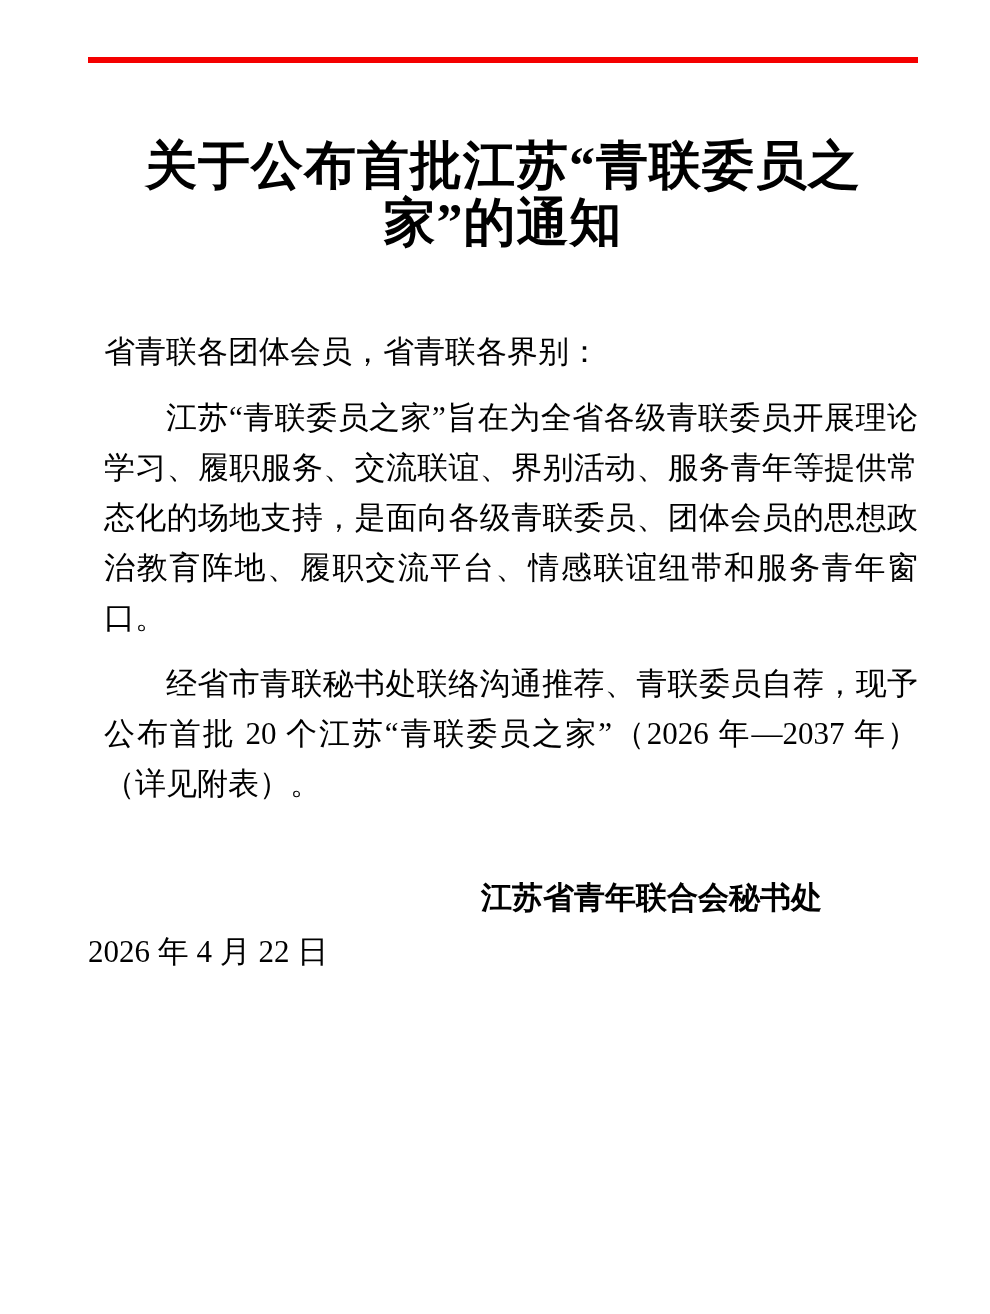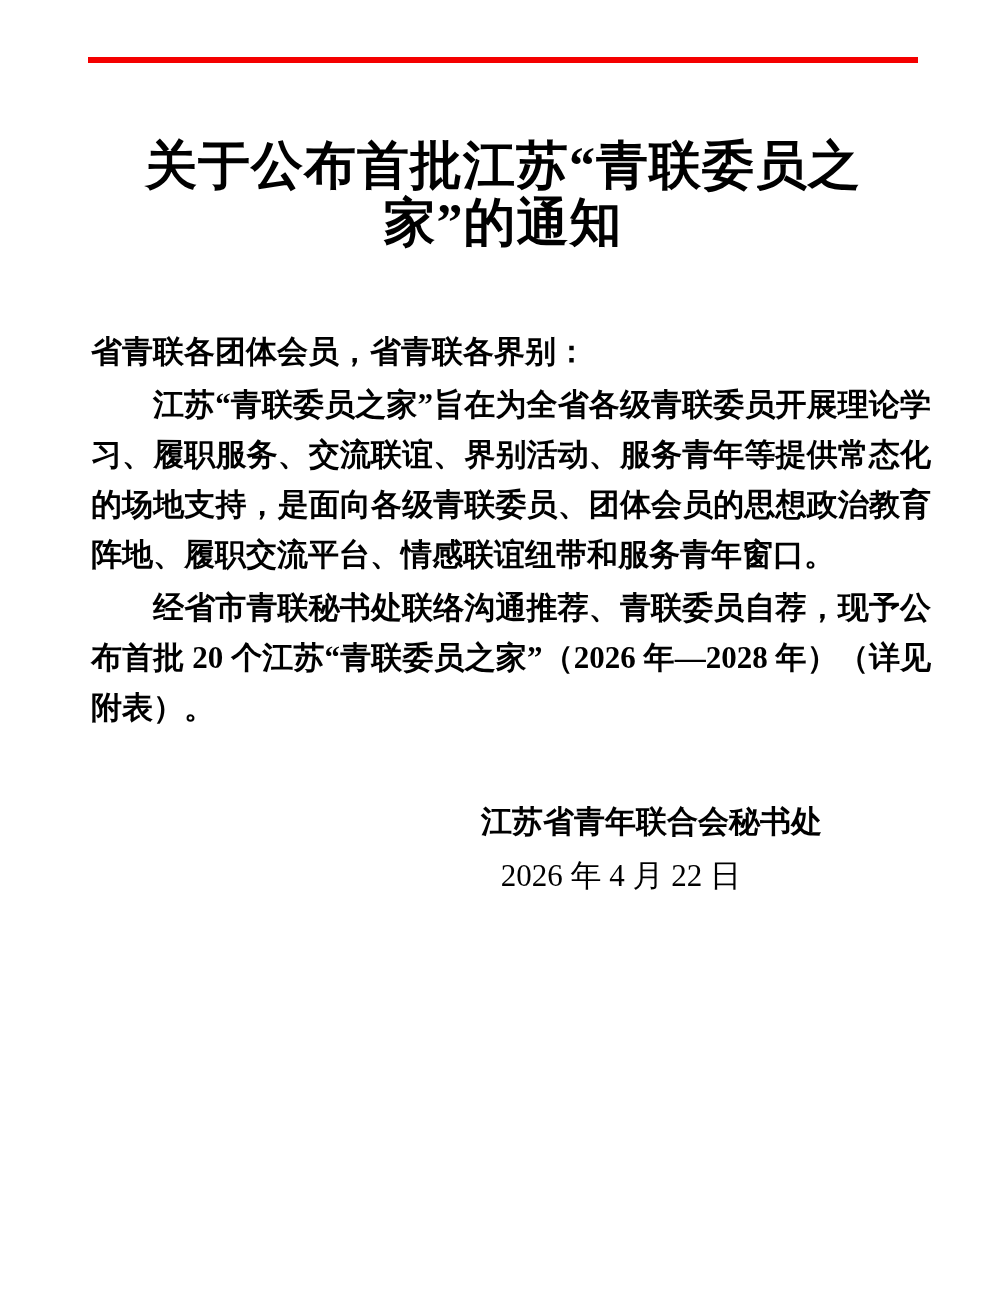--- a/index.html
+++ b/index.html
@@ -48,52 +48,52 @@
     letter-spacing:1px;
   }
   
   .doc-body{
     margin:76px 0 0 88px;
     width:846px;
     font-size:31px;
     line-height:50px;
     text-align:justify;
   }
-  .doc-body p{margin:3px;font-weight:bold;}
+  .doc-body p{margin:16px;}
   .doc-body p.indent{text-indent:2em;}
   
   .signature-block{
     margin-top:62px;
     font-size:31px;
     line-height:54px;
   }
   .signature-line{
     text-align:right;
     padding-right:112px;
     font-weight:bold;
   }
   .signature-date{
-    text-align:right;
+    text-align:left;
     padding-right:193px;
   }
 </style>
 </head>
 <body>
 
 <div class="page">
 
 
   <div class="red-divider"></div>
 
   <div class="doc-title">关于公布首批江苏“青联委员之家”的通知</div>
 
   <div class="doc-body">
     <p>省青联各团体会员，省青联各界别：</p>
     <p class="indent">江苏“青联委员之家”旨在为全省各级青联委员开展理论学习、履职服务、交流联谊、界别活动、服务青年等提供常态化的场地支持，是面向各级青联委员、团体会员的思想政治教育阵地、履职交流平台、情感联谊纽带和服务青年窗口。</p>
-    <p class="indent">经省市青联秘书处联络沟通推荐、青联委员自荐，现予公布首批 20 个江苏“青联委员之家”（2026 年—2028 年）（详见附表）。</p>
+    <p class="indent">经省市青联秘书处联络沟通推荐、青联委员自荐，现予公布首批 20 个江苏“青联委员之家”（2026 年—2037 年）（详见附表）。</p>
 
     <div class="signature-block">
       <div class="signature-line">江苏省青年联合会秘书处</div>
       <div class="signature-date">2026 年 4 月 22 日</div>
     </div>
   </div>
 
 </div>
 
 </body></html>

